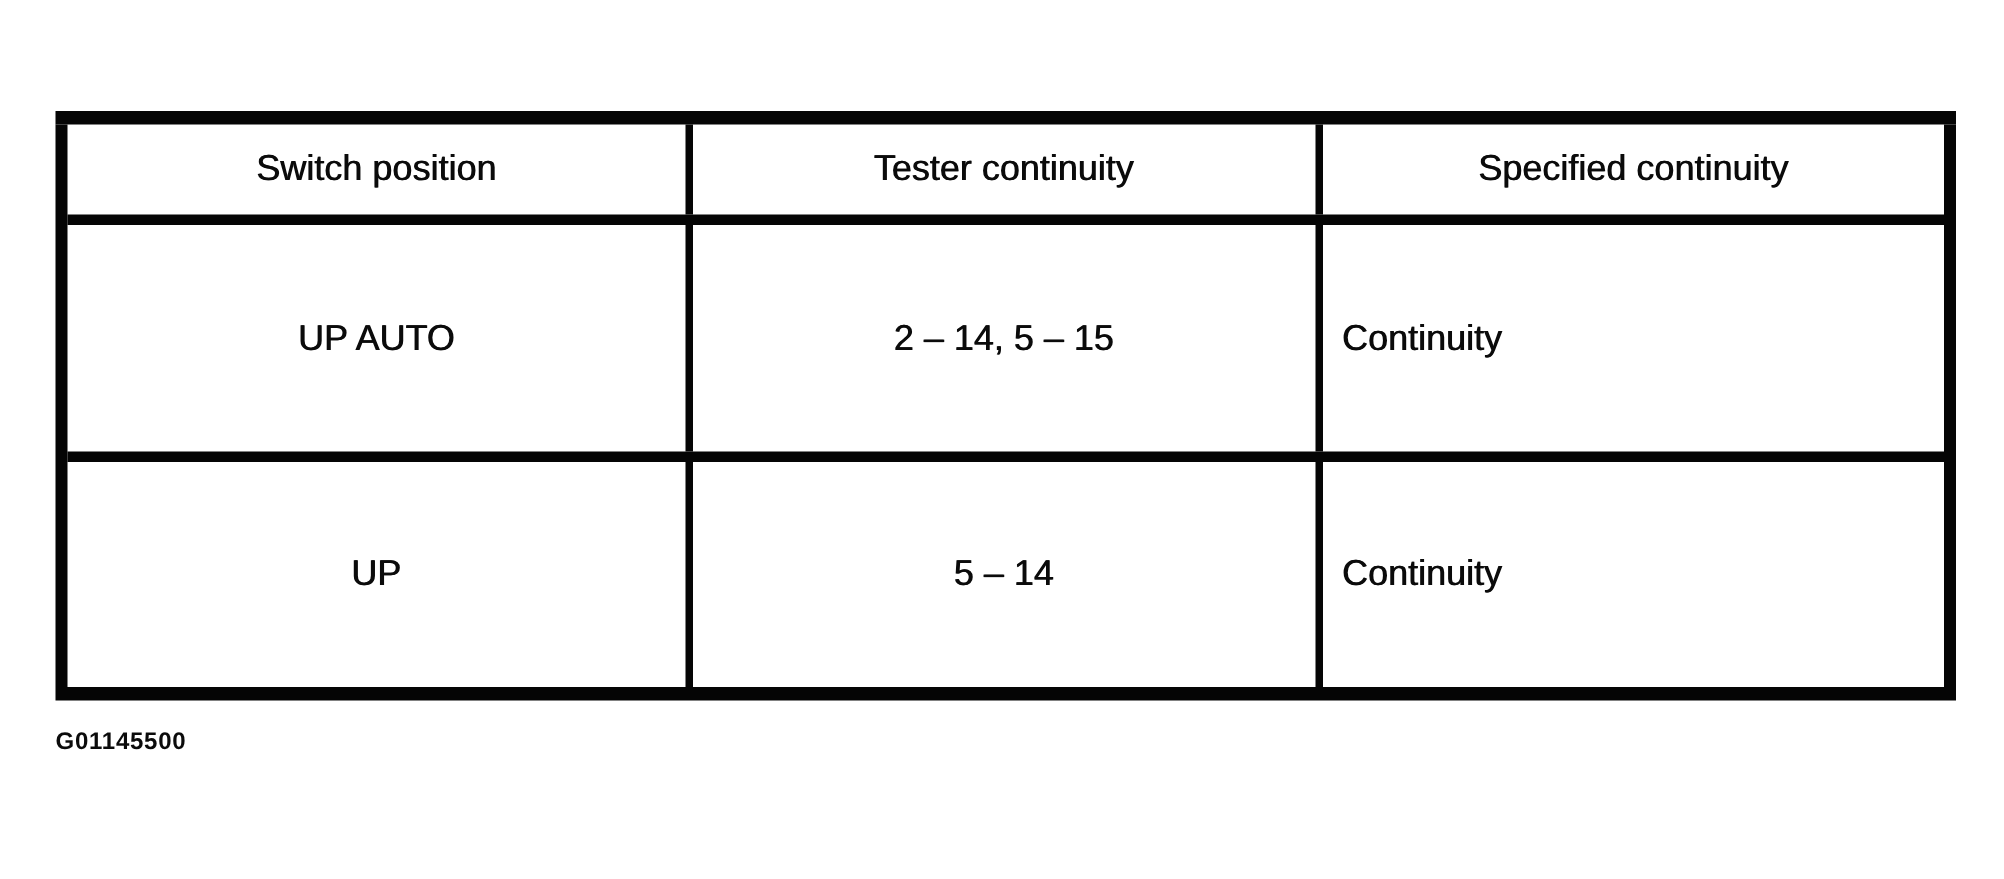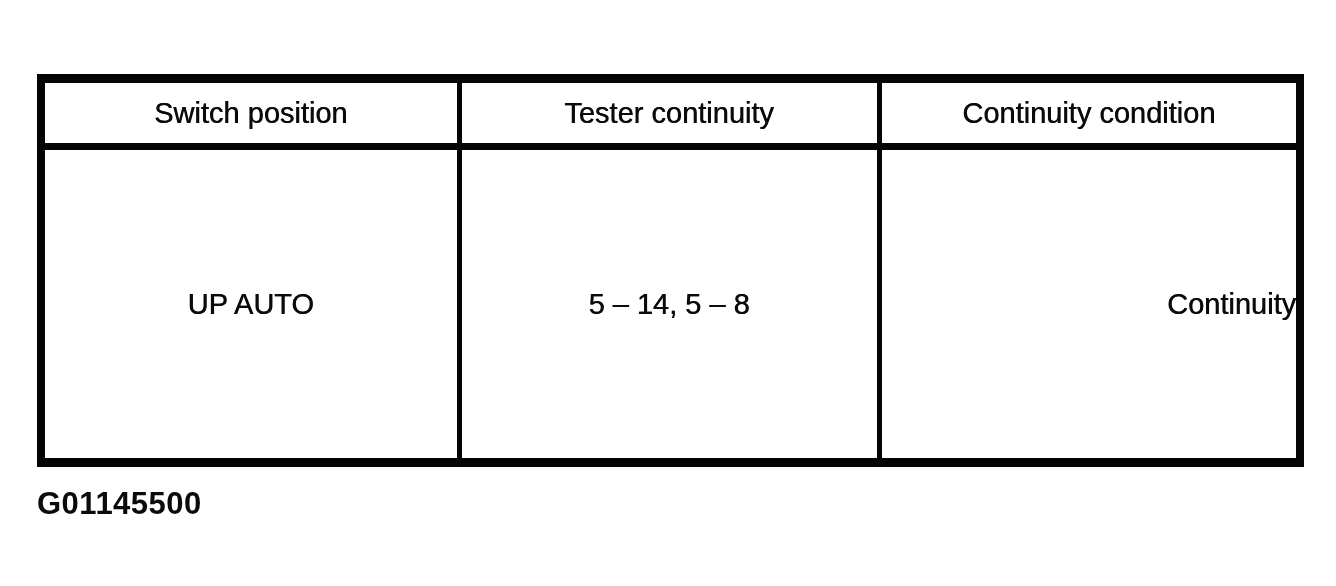--- a/index.html
+++ b/index.html
@@ -28,21 +28,21 @@
     table-layout: fixed;
     background: #ffffff;
   }
 
   table.spec-table td,
   table.spec-table th {
     border-left: 5px solid #050505;
     border-right: 5px solid #050505;
     border-top: 7px solid #050505;
     border-bottom: 7px solid #050505;
-    font-size: 29px;
+    font-size: 24px;
     font-weight: 400;
     color: #0b0b0b;
     white-space: nowrap;
     overflow: hidden;
     
     text-shadow: 0.5px 0 0 #0b0b0b;
     vertical-align: middle;
   }
 
   
@@ -50,55 +50,60 @@
   table.spec-table tr:last-child td  { border-bottom-width: 9px; }
   table.spec-table th:first-child,
   table.spec-table td:first-child { border-left-width: 8px; }
   table.spec-table th:last-child,
   table.spec-table td:last-child  { border-right-width: 8px; }
 
   table.spec-table tr { height: 65px; }
   table.spec-table tr.header-row { height: 68px; }
 
   .col-center { text-align: center; }
-  .col-left   { text-align: right; padding-left: 13px; }
+  .col-left   { text-align: left; padding-left: 13px; }
 
   .figure-id {
     position: absolute;
     left: 37px;
     top: 486px;
-    font-size: 31px;
+    font-size: 16px;
     font-weight: 700;
     letter-spacing: 0.5px;
     color: #0b0b0b;
   }
 </style>
 </head>
 <body>
 
 <div class="page">
 
   <table class="spec-table">
     <colgroup>
       <col style="width:418px">
       <col style="width:420px">
       <col style="width:421px">
     </colgroup>
     <thead>
       <tr class="header-row">
         <th class="col-center">Switch position</th>
         <th class="col-center">Tester continuity</th>
-        <th class="col-center">Continuity condition</th>
+        <th class="col-center">Specified continuity</th>
       </tr>
     </thead>
     <tbody>
 
     <tr>
           <td class="col-center">UP AUTO</td>
-          <td class="col-center">5 – 14, 5 – 8</td>
+          <td class="col-center">2 – 14, 5 – 15</td>
+          <td class="col-left">Continuity</td>
+        </tr>
+        <tr>
+          <td class="col-center">UP</td>
+          <td class="col-center">5 – 14</td>
           <td class="col-left">Continuity</td>
         </tr>
       </tbody>
   </table>
 
   <div class="figure-id">G01145500</div>
 
 </div>
 
 </body></html>

